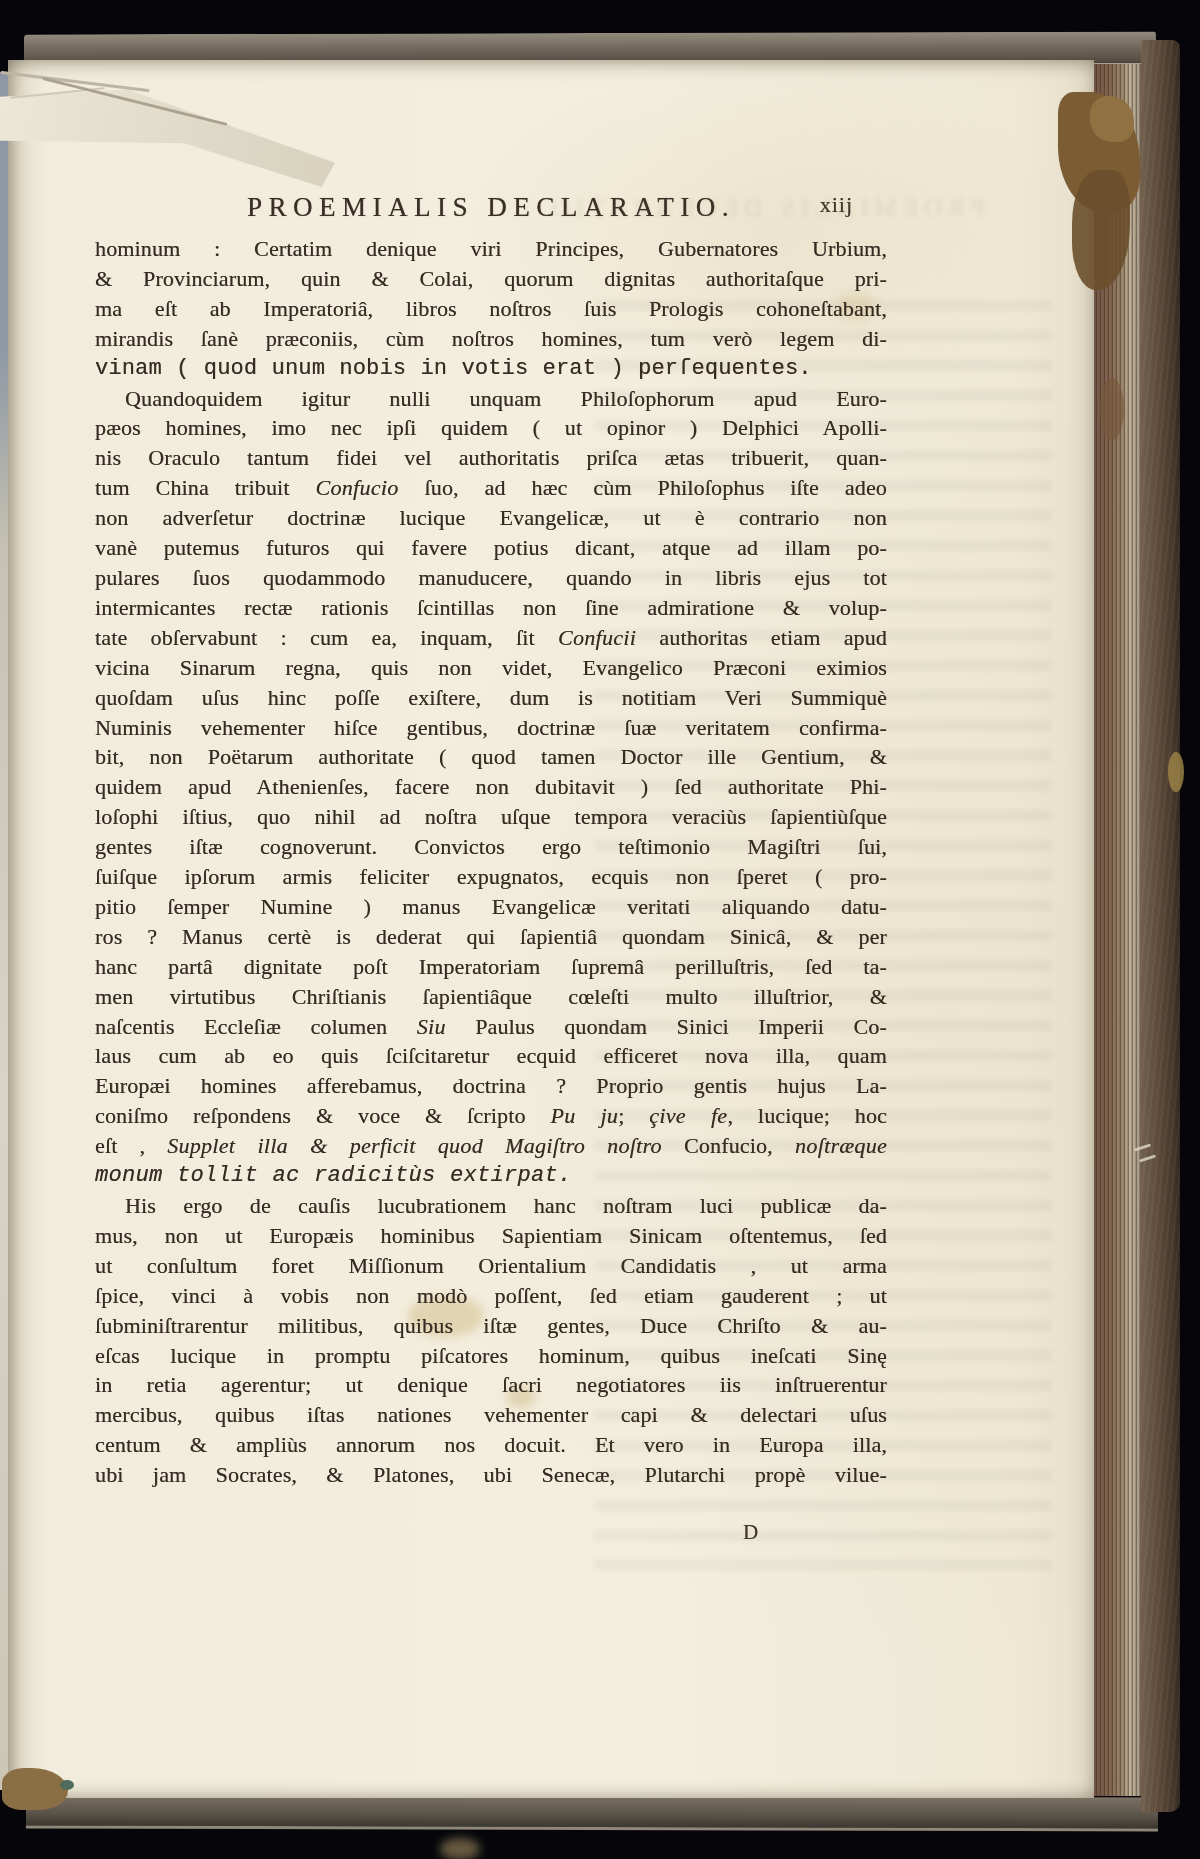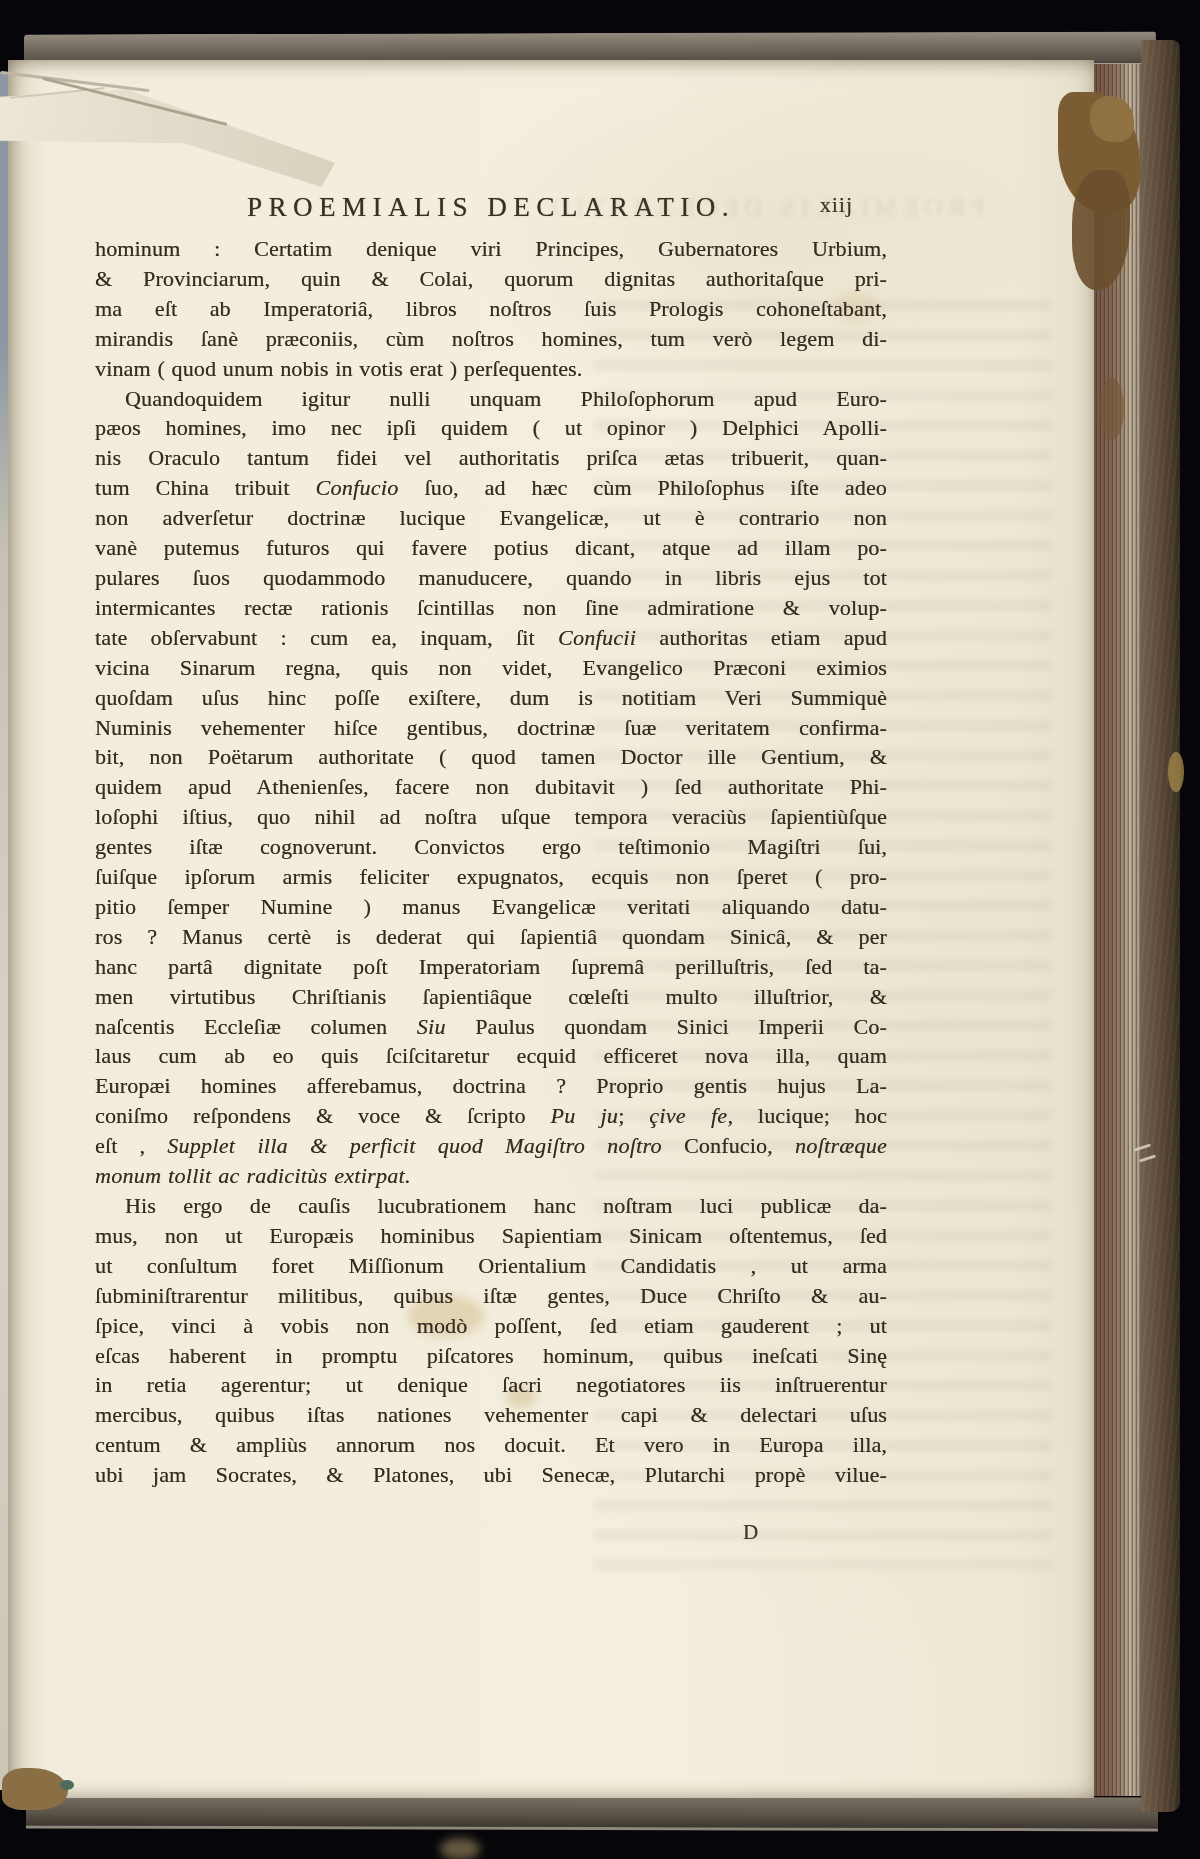--- a/index.html
+++ b/index.html
@@ -110,21 +110,21 @@
     color:#43382c;text-shadow:0.3px 0.3px 0.6px rgba(58,47,37,.6);
   }
   .body-text{margin-top:0;}
   .line{
     font-size:22px;line-height:29.9px;
     letter-spacing:0.15px;word-spacing:1px;
     text-align:justify;text-align-last:justify;text-justify:inter-word;
     text-shadow:0.3px 0.3px 0.6px rgba(53,43,33,.6);
     white-space:nowrap0; 
   }
-  .line.nojust{text-align-last:left;}
+  .line.nojust{text-align-last:left;font-family:Liberation Mono, monospace;}
   .line.indent{text-indent:30px;}
   .it{font-style:italic;letter-spacing:0.3px;}
   .signature{
     margin-top:30px;padding-left:648px;
     font-size:21px;letter-spacing:1px;color:#43382c;
     text-shadow:0.3px 0.3px 0.6px rgba(58,47,37,.6);
   }
 </style>
 </head>
 <body>
@@ -200,23 +200,23 @@
           <div class="line"><span class="rm">laus cum ab eo quis ſciſcitaretur ecquid efficeret nova illa, quam</span></div>
           <div class="line"><span class="rm">Europæi homines afferebamus, doctrina ? Proprio gentis hujus La-</span></div>
           <div class="line"><span class="rm">coniſmo reſpondens &amp; voce &amp; ſcripto </span><span class="it">Pu ju</span><span class="rm">; </span><span class="it">çive fe</span><span class="rm">, lucique; hoc</span></div>
           <div class="line"><span class="rm">eſt , </span><span class="it">Supplet illa &amp; perficit quod Magiſtro noſtro </span><span class="rm">Confucio</span><span class="it">, noſtræque</span></div>
           <div class="line nojust"><span class="it">monum tollit ac radicitùs extirpat.</span></div>
         </div>
         <div>
           <div class="line indent"><span class="rm">His ergo de cauſis lucubrationem hanc noſtram luci publicæ da-</span></div>
           <div class="line"><span class="rm">mus, non ut Europæis hominibus Sapientiam Sinicam oſtentemus, ſed</span></div>
           <div class="line"><span class="rm">ut conſultum foret Miſſionum Orientalium Candidatis , ut arma</span></div>
+          <div class="line"><span class="rm">ſpice, vinci à vobis non modò poſſent, ſed etiam gauderent ; ut</span></div>
           <div class="line"><span class="rm">ſubminiſtrarentur militibus, quibus iſtæ gentes, Duce Chriſto &amp; au-</span></div>
-          <div class="line"><span class="rm">ſpice, vinci à vobis non modò poſſent, ſed etiam gauderent ; ut</span></div>
-          <div class="line"><span class="rm">eſcas haberent in promptu piſcatores hominum, quibus ineſcati Sinę</span></div>
+          <div class="line"><span class="rm">eſcas lucique in promptu piſcatores hominum, quibus ineſcati Sinę</span></div>
           <div class="line"><span class="rm">in retia agerentur; ut denique ſacri negotiatores iis inſtruerentur</span></div>
           <div class="line"><span class="rm">mercibus, quibus iſtas nationes vehementer capi &amp; delectari uſus</span></div>
           <div class="line"><span class="rm">centum &amp; ampliùs annorum nos docuit. Et vero in Europa illa,</span></div>
           <div class="line"><span class="rm">ubi jam Socrates, &amp; Platones, ubi Senecæ, Plutarchi propè vilue-</span></div>
         </div>
       </div>
     <div class="signature">D</div>
   </div>
 
 </div>

